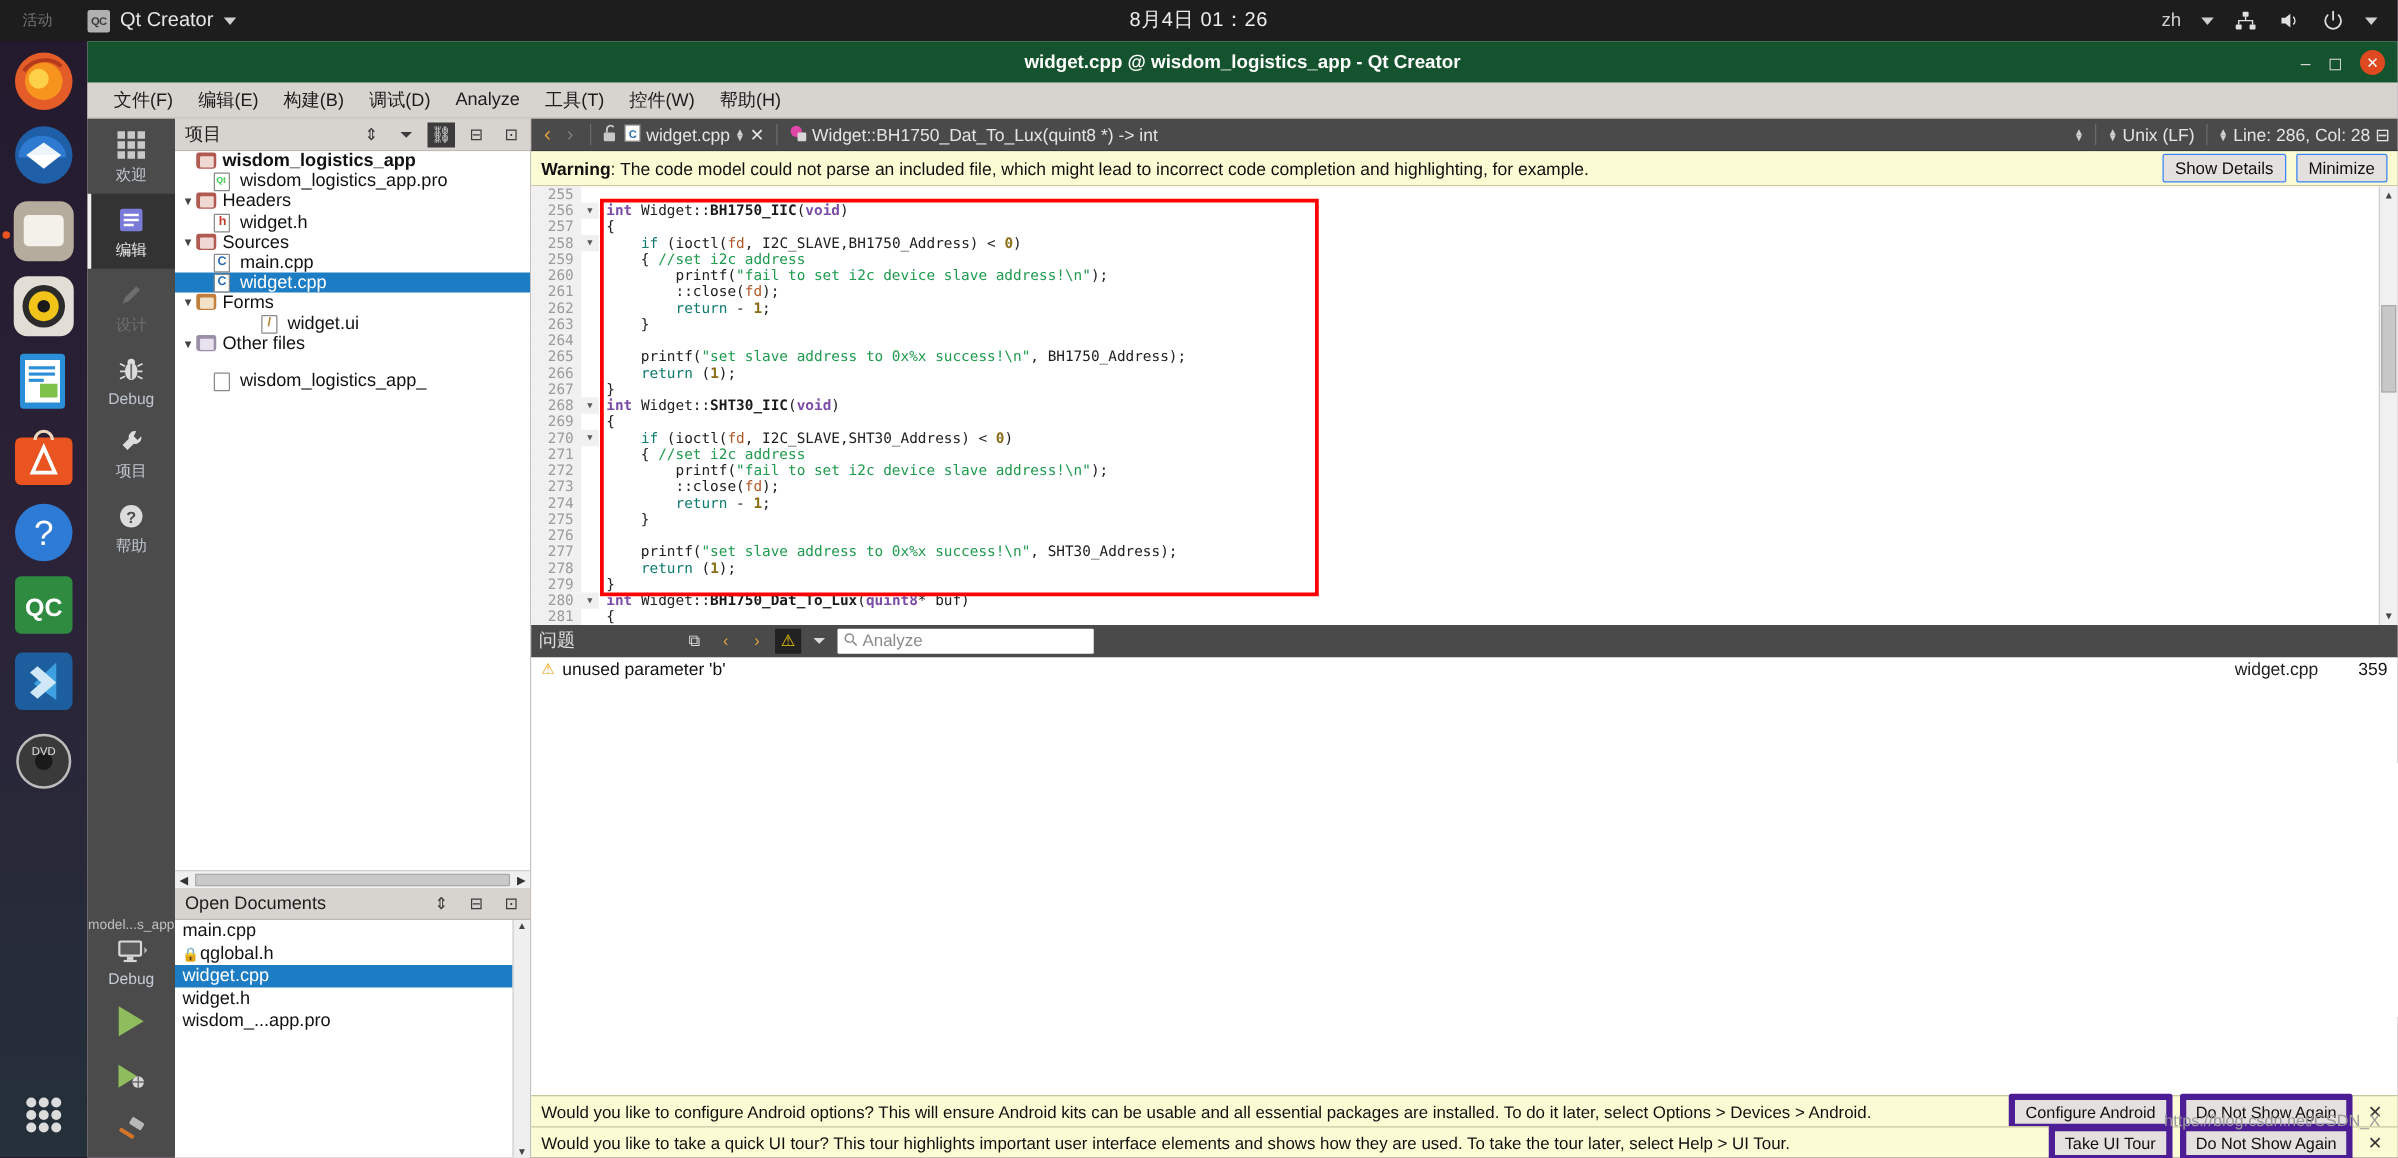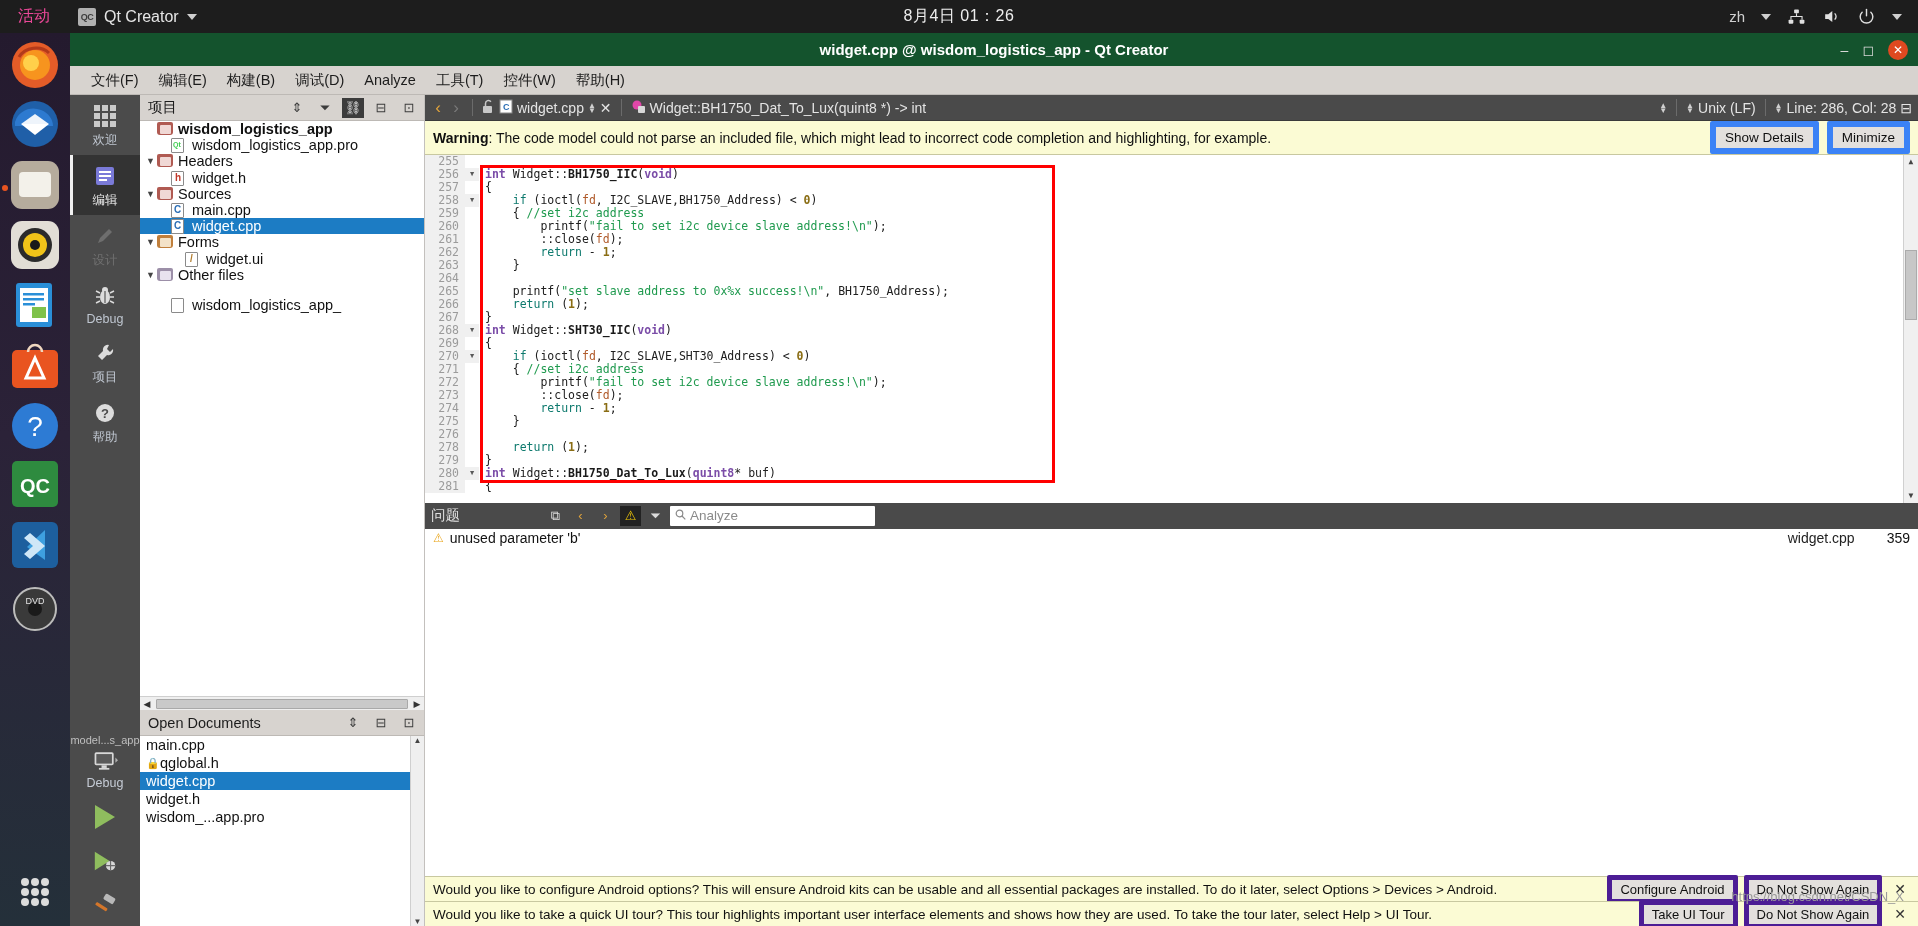--- a/index.html
+++ b/index.html
@@ -9,21 +9,21 @@
     font-family:"Liberation Sans", sans-serif;
     font-size:15px;
     background:#2c001e;
   }
   
   #gnome-topbar {
     position:absolute; left:0; top:0; width:1918px; height:33px;
     background:#1d1d1d; color:#e6e6e6;
     display:flex; align-items:center;
   }
-  .gb-activities { padding:0 18px; font-size:16px; color:#ec4899; }
+  .gb-activities { padding:0 18px; font-size:12px; color:#737373; }
   .gb-app { display:flex; align-items:center; gap:8px; padding:0 10px; font-size:16px;}
   .qc-mini {
     width:18px;height:18px;background:#b0b0b0;border-radius:2px;color:#3d3d3d;
     font-size:9px;font-weight:bold;display:flex;align-items:center;justify-content:center;
     letter-spacing:-.5px;
   }
   .caret { width:0;height:0;border-left:5px solid transparent;border-right:5px solid transparent;border-top:6px solid #cfcfcf; }
   .gb-clock { position:absolute;left:50%;transform:translateX(-50%); font-size:16px;color:#ededed;letter-spacing:.5px;}
   .gb-right { margin-left:auto; display:flex;align-items:center;gap:16px; padding-right:16px; }
   .gb-lang { color:#cfcfcf;font-size:15px;}
@@ -119,21 +119,21 @@
   .tb-sep { width:1px; height:17px; background:#6b6b6b; margin:0 5px; }
   .tb-arrow { color:#e0a33b; font-size:17px; width:14px; text-align:center;}
   .tb-arrow.dim { color:#7a7a7a; }
   .tb-txt { color:#e4e4e4; }
   .spin { display:inline-flex; flex-direction:column; line-height:5px; font-size:8px; color:#d0d0d0;}
 
   #warnbar {
     min-height:28px; background:#fbfbd4; border-bottom:1px solid #c8c8a0;
     display:flex; align-items:center; padding:0 8px; font-size:14px; color:#101010;
   }
-  .wb-btn { background:#e3e0dd; border:6px solid #3b82f6; border-radius:2px; padding:3px 9px; font-size:13.5px; margin-left:8px;}
+  .wb-btn { background:#e3e0dd; border:1px solid #3b82f6; border-radius:2px; padding:3px 9px; font-size:13.5px; margin-left:8px;}
 
   #code-area { flex:1; background:#ffffff; position:relative; overflow:hidden; font-family:"DejaVu Sans Mono", monospace; }
   #code-rows { position:absolute; left:0; top:0; right:0; }
   .crow { height:13px; display:flex; align-items:flex-start; font-size:11.5px; line-height:13px; white-space:pre; }
   .lnum { width:40px; text-align:right; padding-right:6px; color:#9b9b9b; background:#f0f0f0; flex:none; }
   .fold { width:14px; text-align:center; color:#5a5a5a; font-size:7px; background:#f0f0f0; flex:none;}
   .ctext { padding-left:6px; color:#202020; }
   .kw { color:#7b4da8; font-weight:bold; }
   .kw2 { color:#0e7a6e; }
   .fn { color:#1a1a1a; font-weight:bold; }
@@ -491,21 +491,21 @@
             </span>
             <span>widget.cpp</span>
           </div>
           <div class="tnode" style="padding-left: 4px;">
             <span class="twist">▼</span>
             <span class="ticon">
               <span class="folder o" style="display: inline-block; position: absolute; left: 0px; top: 0px;"></span>
             </span>
             <span>Forms</span>
           </div>
-          <div class="tnode" style="padding-left: 32px;">
+          <div class="tnode" style="padding-left: 32px; margin-left: 24px;">
             <span class="twist"></span>
             <span class="ticon">
               <span class="doc u" style="display: inline-block; position: absolute; left: 0px; top: 0px;"></span>
             </span>
             <span>widget.ui</span>
           </div>
           <div class="tnode" style="padding-left: 4px;">
             <span class="twist">▼</span>
             <span class="ticon">
               <span class="folder p" style="display: inline-block; position: absolute; left: 0px; top: 0px;"></span>
@@ -631,20 +631,21 @@
             <div class="crow"><span class="lnum">267</span><span class="fold"></span><span class="ctext"><span class="id">}</span></span></div>
             <div class="crow"><span class="lnum">268</span><span class="fold">▼</span><span class="ctext"><span class="kw">int </span><span class="id">Widget::</span><span class="fn">SHT30_IIC</span><span class="id">(</span><span class="kw">void</span><span class="id">)</span></span></div>
             <div class="crow"><span class="lnum">269</span><span class="fold"></span><span class="ctext"><span class="id">{</span></span></div>
             <div class="crow"><span class="lnum">270</span><span class="fold">▼</span><span class="ctext"><span class="id">    </span><span class="kw2">if</span><span class="id"> (ioctl(</span><span class="var">fd</span><span class="id">, I2C_SLAVE,SHT30_Address) &lt; </span><span class="num">0</span><span class="id">)</span></span></div>
             <div class="crow"><span class="lnum">271</span><span class="fold"></span><span class="ctext"><span class="id">    { </span><span class="cmt">//set i2c address</span></span></div>
             <div class="crow"><span class="lnum">272</span><span class="fold"></span><span class="ctext"><span class="id">        printf(</span><span class="str">"fail to set i2c device slave address!\n"</span><span class="id">);</span></span></div>
             <div class="crow"><span class="lnum">273</span><span class="fold"></span><span class="ctext"><span class="id">        ::close(</span><span class="var">fd</span><span class="id">);</span></span></div>
             <div class="crow"><span class="lnum">274</span><span class="fold"></span><span class="ctext"><span class="id">        </span><span class="kw2">return</span><span class="id"> - </span><span class="num">1</span><span class="id">;</span></span></div>
             <div class="crow"><span class="lnum">275</span><span class="fold"></span><span class="ctext"><span class="id">    }</span></span></div>
             <div class="crow"><span class="lnum">276</span><span class="fold"></span><span class="ctext"></span></div>
+            <div class="crow"><span class="lnum">277</span><span class="fold"></span><span class="ctext"><span class="id">    printf(</span><span class="str">"set slave address to 0x%x success!\n"</span><span class="id">, SHT30_Address);</span></span></div>
             <div class="crow"><span class="lnum">278</span><span class="fold"></span><span class="ctext"><span class="id">    </span><span class="kw2">return</span><span class="id"> (</span><span class="num">1</span><span class="id">);</span></span></div>
             <div class="crow"><span class="lnum">279</span><span class="fold"></span><span class="ctext"><span class="id">}</span></span></div>
             <div class="crow"><span class="lnum">280</span><span class="fold">▼</span><span class="ctext"><span class="kw">int </span><span class="id">Widget::</span><span class="fn">BH1750_Dat_To_Lux</span><span class="id">(</span><span class="kw">quint8</span><span class="id">* buf)</span></span></div>
             <div class="crow"><span class="lnum">281</span><span class="fold"></span><span class="ctext"><span class="id">{</span></span></div>
           </div>
         <div id="red-box" style="left: 55px; top: 10px; width: 575px; height: 318px;"></div>
         <div id="code-vscroll">
           <div class="cv-arrow">▲</div>
           <div class="cv-thumb" style="top:95px;height:70px"></div>
           <div class="cv-arrow" style="position:absolute;bottom:0;left:0;right:0">▼</div>

